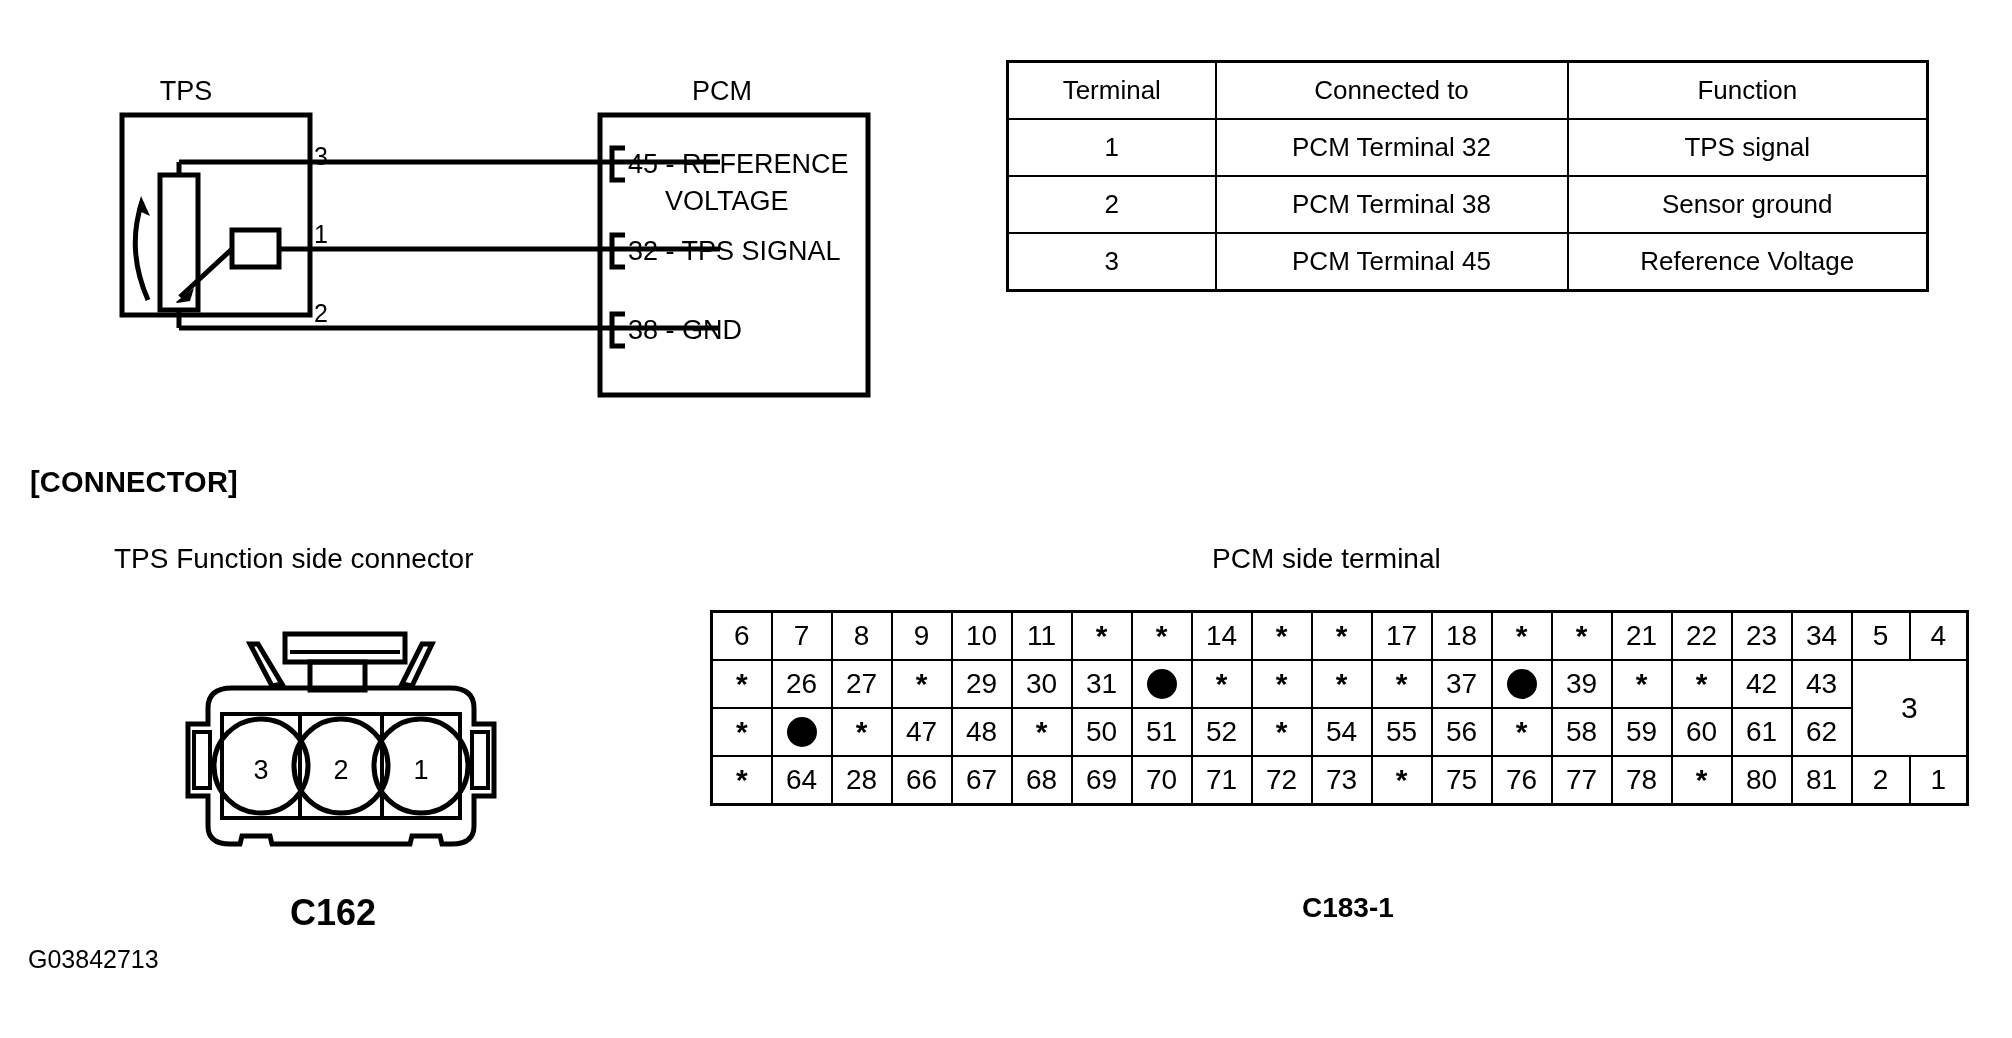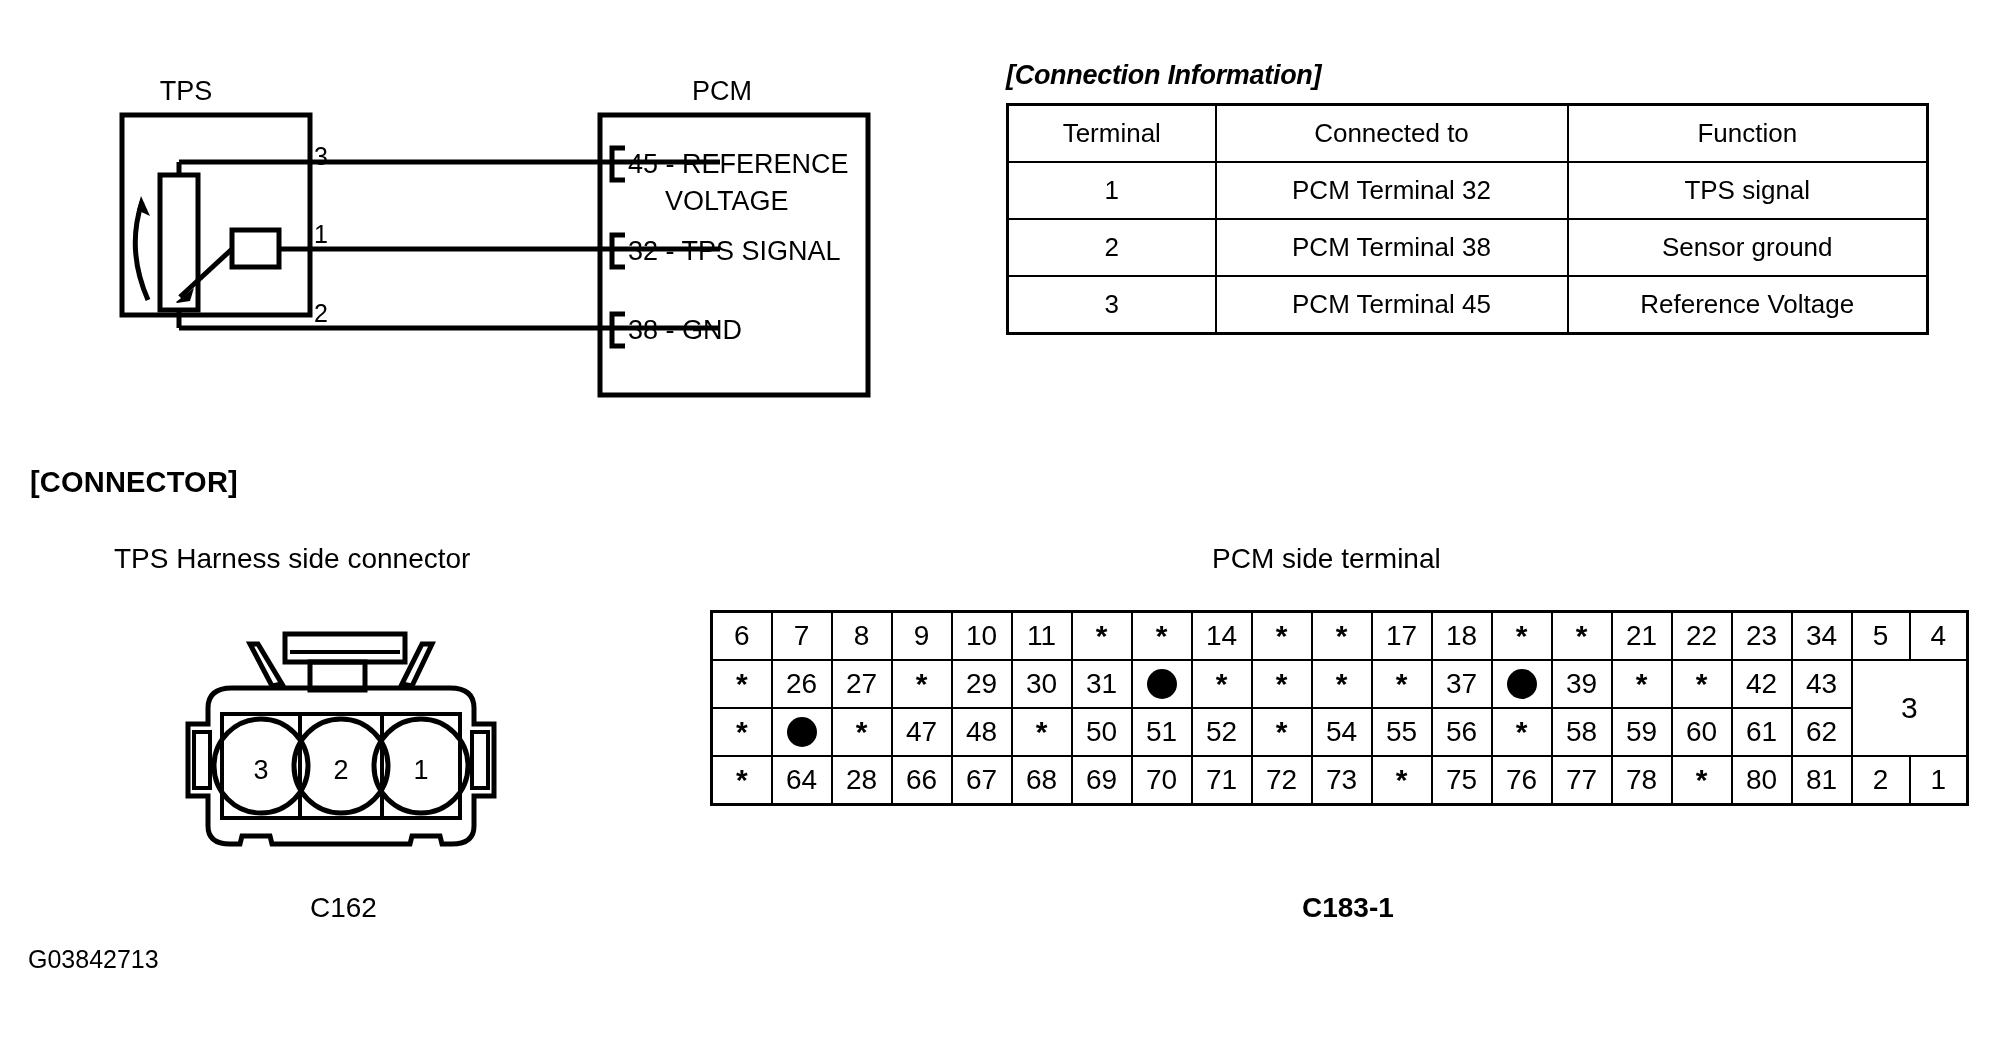--- a/index.html
+++ b/index.html
@@ -82,23 +82,22 @@
   #pcm-side-label {
     position: absolute;
     left: 1212px;
     top: 543px;
     font-size: 28px;
   }
   #c162-label {
     position: absolute;
     left: 290px;
     top: 892px;
-    font-size: 28px;
-    font-weight: normal;
-    margin-left: 20px;
+    font-size: 36px;
+    font-weight: bold;
   }
   #c183-label {
     position: absolute;
     left: 1302px;
     top: 892px;
     font-size: 28px;
     font-weight: bold;
   }
   #doc-id {
     position: absolute;
@@ -188,21 +187,20 @@
     <polyline points="625,314 612,314 612,346 625,346" fill="none" stroke="#000" stroke-width="5"></polyline>
 
     <text id="svg-t45a" class="svg-txt" x="628" y="173">45 - REFERENCE</text>
     <text id="svg-t45b" class="svg-txt" x="665" y="210">VOLTAGE</text>
     <text id="svg-t32a" class="svg-txt" x="628" y="260">32 - TPS SIGNAL</text>
     <text id="svg-t38a" class="svg-txt" x="628" y="339">38 - GND</text>
   </svg>
 </div>
 
 <div id="conn-info">
-  <div id="conn-info-title">[Connection Information]</div>
   <table class="ci">
     <colgroup>
         <col class="c1">
         <col class="c2">
         <col class="c3">
       </colgroup>
     <thead>
       <tr>
         <th>Terminal</th>
         <th>Connected to</th>
@@ -223,21 +221,21 @@
       <tr>
         <td>3</td>
         <td>PCM Terminal 45</td>
         <td>Reference Voltage</td>
       </tr>
     </tbody>
   </table>
 </div>
 
 <div id="connector-heading">[CONNECTOR]</div>
-<div id="tps-harness-label">TPS Harness side connector</div>
+<div id="tps-harness-label">TPS Function side connector</div>
 <div id="pcm-side-label">PCM side terminal</div>
 
 <div id="tps-connector">
   <svg width="390" height="270" viewBox="0 0 390 270" xmlns="http://www.w3.org/2000/svg">
 
     <rect x="135" y="38" width="120" height="28" fill="none" stroke="#000" stroke-width="5"></rect>
     <line x1="140" y1="56" x2="250" y2="56" stroke="#000" stroke-width="4"></line>
     <rect x="160" y="66" width="55" height="28" fill="none" stroke="#000" stroke-width="5"></rect>
 
     <path d="M 108 48 L 100 48 L 122 90 L 132 88 Z" fill="none" stroke="#000" stroke-width="5"></path>

